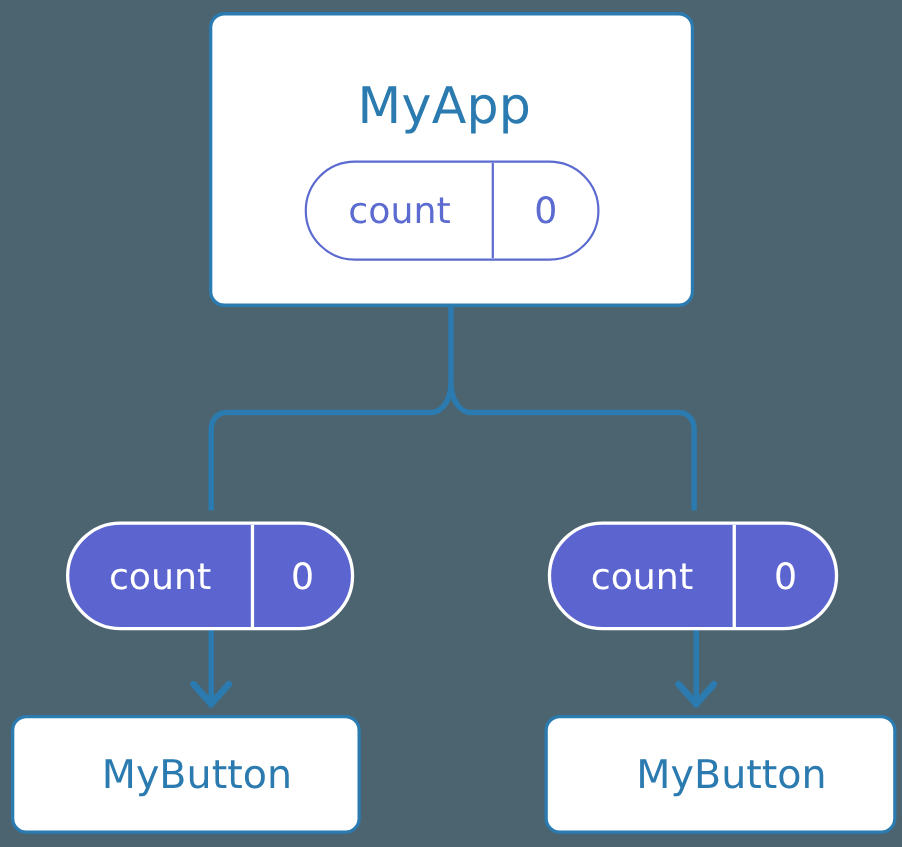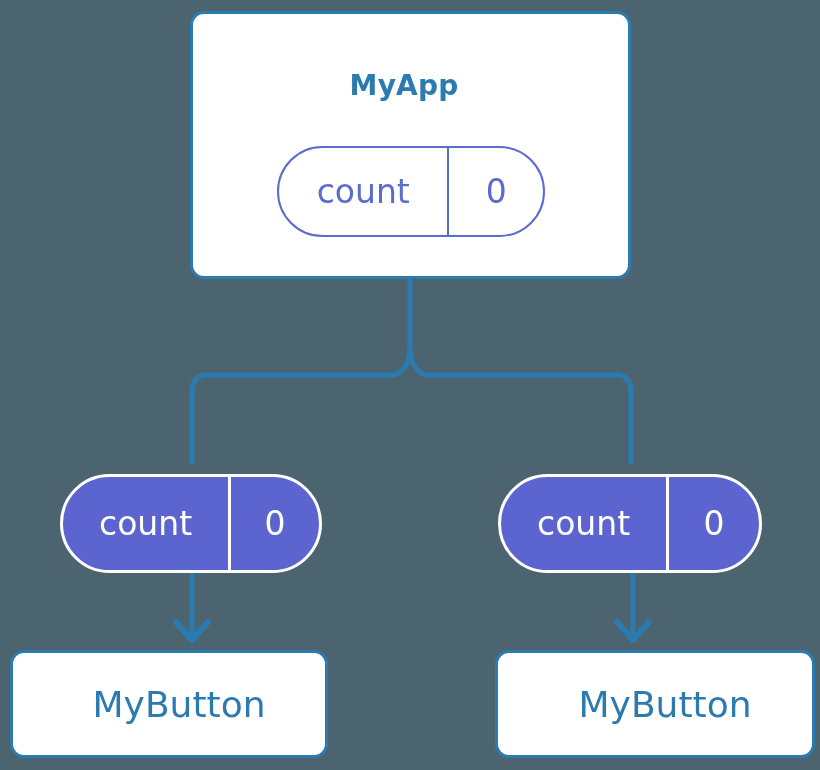--- a/index.html
+++ b/index.html
@@ -40,22 +40,22 @@
     top: 11px;
     width: 441px;
     height: 268px;
   }
   .comp-title {
     position: absolute;
     left: 0;
     right: 13px;
     text-align: center;
     color: #2b7bb0;
-    font-size: 28px;
-    font-weight: 700;
+    font-size: 46px;
+    font-weight: 400;
     letter-spacing: 0.2px;
     white-space: nowrap;
   }
   #myapp-title { top: 55px; }
 
   .btn-box {
     position: absolute;
     background: #ffffff;
     border: 3px solid #2b7bb0;
     border-radius: 14px;

